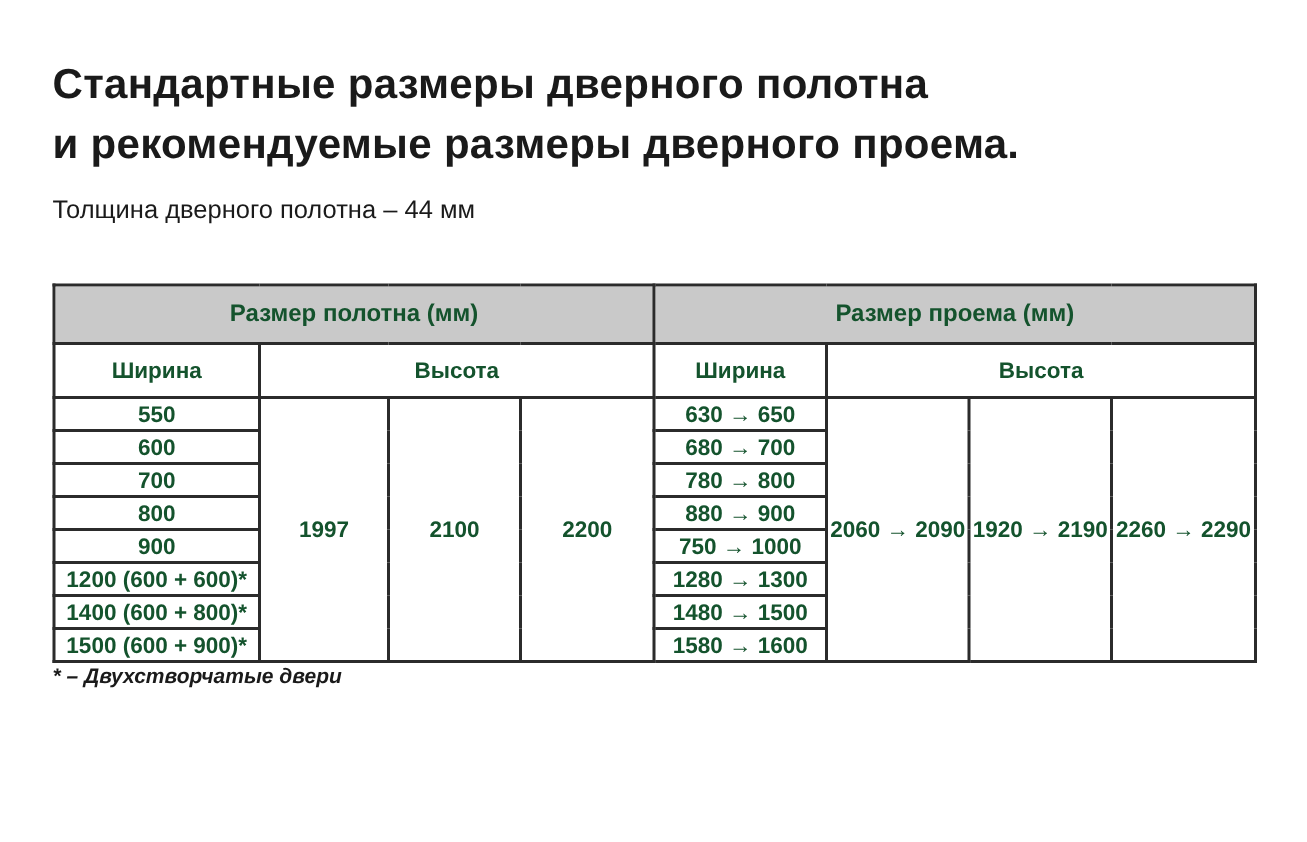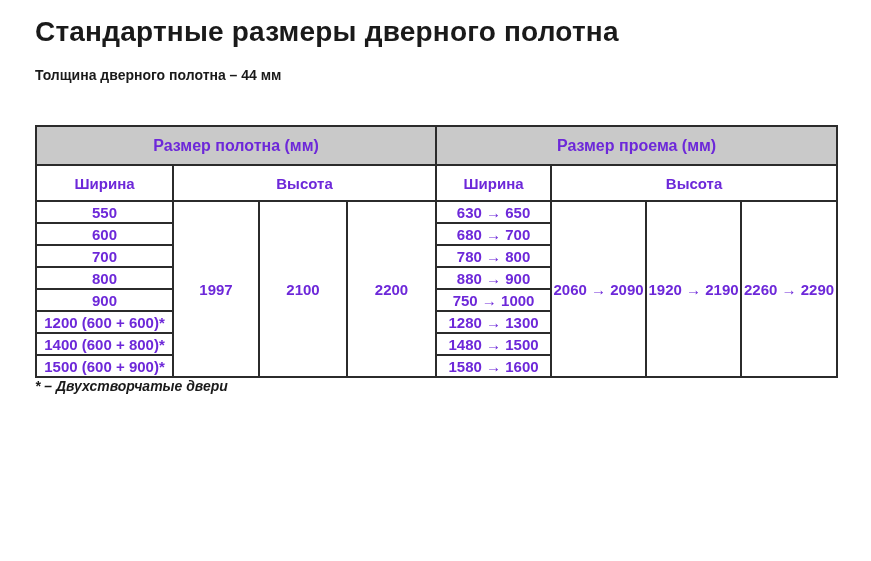--- a/index.html
+++ b/index.html
@@ -9,53 +9,53 @@
     font-family: "Liberation Sans", "DejaVu Sans", sans-serif;
     color: #1c1c1c;
   }
   .page {
     position: relative;
     width: 871px;
     height: 561px;
     background: #ffffff;
     overflow: hidden;
     box-sizing: border-box;
-    padding: 12px 35px 0 35px;
+    padding: 36px 35px 0 35px;
   }
   .title {
     margin: 0;
     font-size: 28px;
     line-height: 40px;
     font-weight: bold;
     color: #1a1a1a;
     letter-spacing: 0.2px;
   }
   .specs {
     margin-top: 13px;
   }
   .spec-line {
-    font-size: 14px;
+    font-size: 17px;
     line-height: 21px;
-    font-weight: bold;
+    font-weight: normal;
     color: #1a1a1a;
   }
   table.size-table {
     margin-top: 39px;
     border-collapse: collapse;
     table-layout: fixed;
     width: 801px;
   }
   table.size-table td {
     border: 2px solid #2b2b2b;
     text-align: center;
     vertical-align: middle;
     padding: 0;
     font-size: 15px;
     font-weight: 600;
-    color: #6d28d9;
+    color: #14532d;
     overflow: hidden;
     white-space: nowrap;
   }
   tr.group-header-row td {
     background: #c9c9c9;
     height: 37px;
     font-size: 16px;
     font-weight: bold;
   }
   tr.subheader-row td {
@@ -74,20 +74,21 @@
     color: #1a1a1a;
   }
 </style>
 </head>
 <body>
 
 <div class="page">
 
   <h1 class="title">
     <span>Стандартные размеры дверного полотна</span><br>
+    <span>и рекомендуемые размеры дверного проема.</span>
   </h1>
 
   <div class="specs">
     <div class="spec-line">Толщина дверного полотна – 44 мм</div>
   </div>
 
   <table class="size-table">
     <colgroup>
       <col style="width:137px">
       <col style="width:86px">

